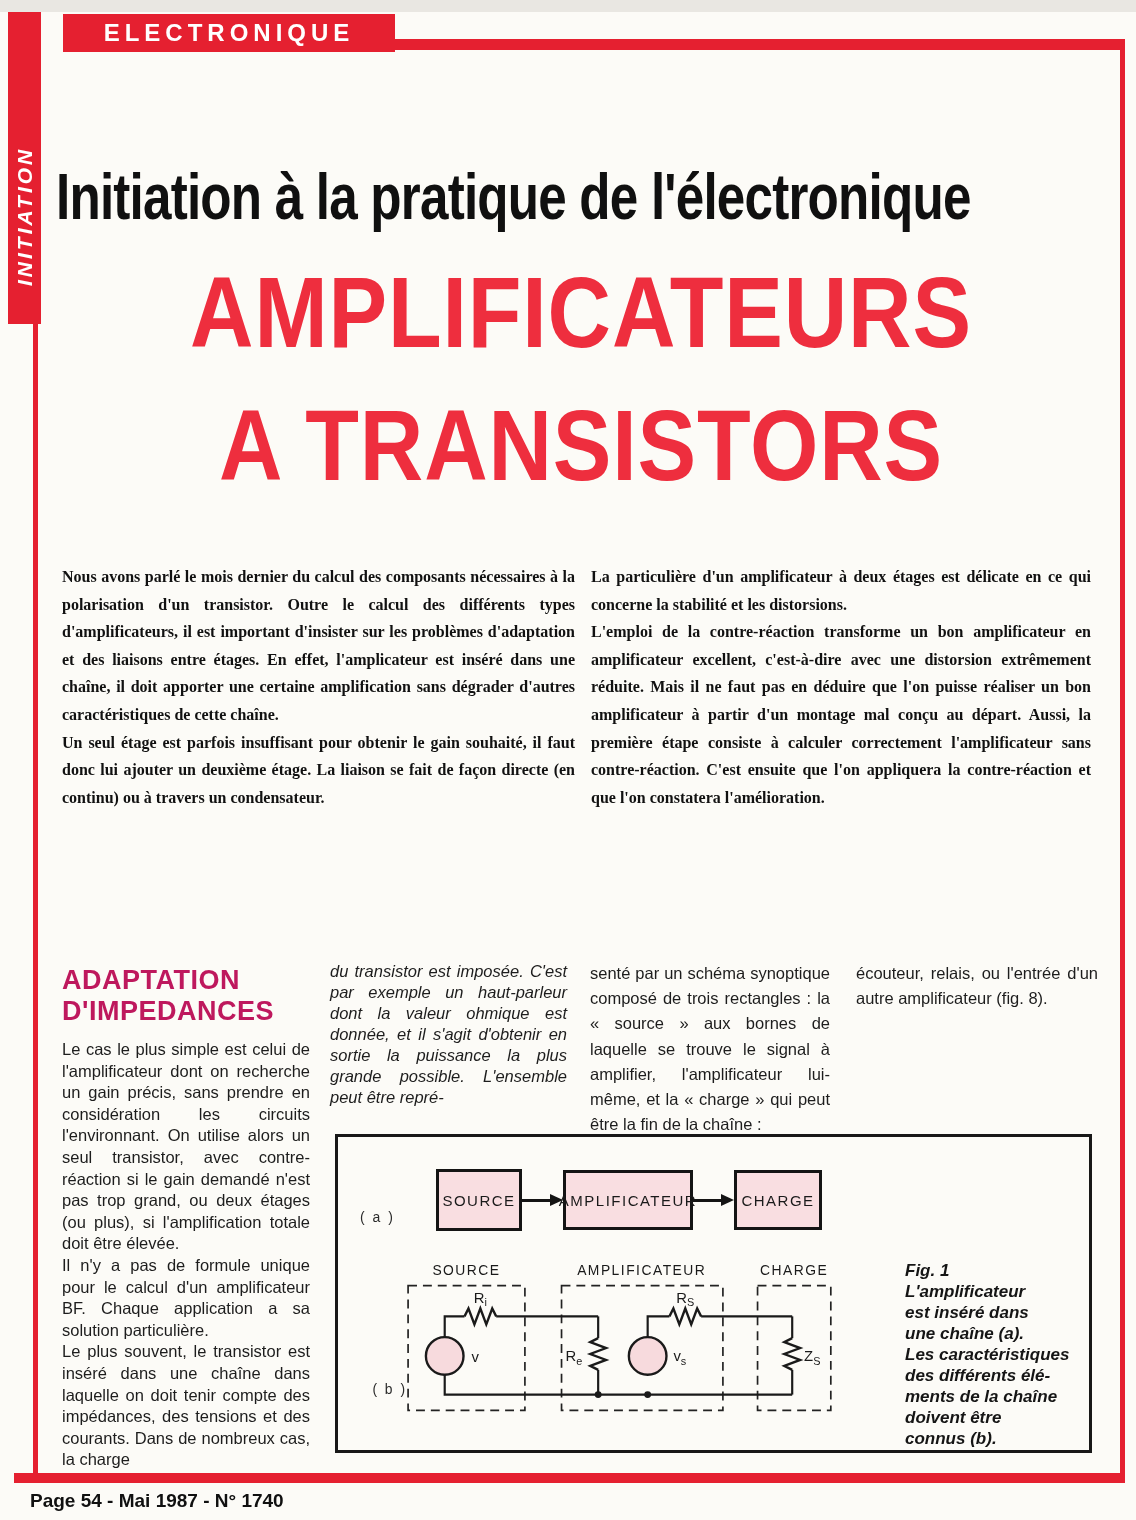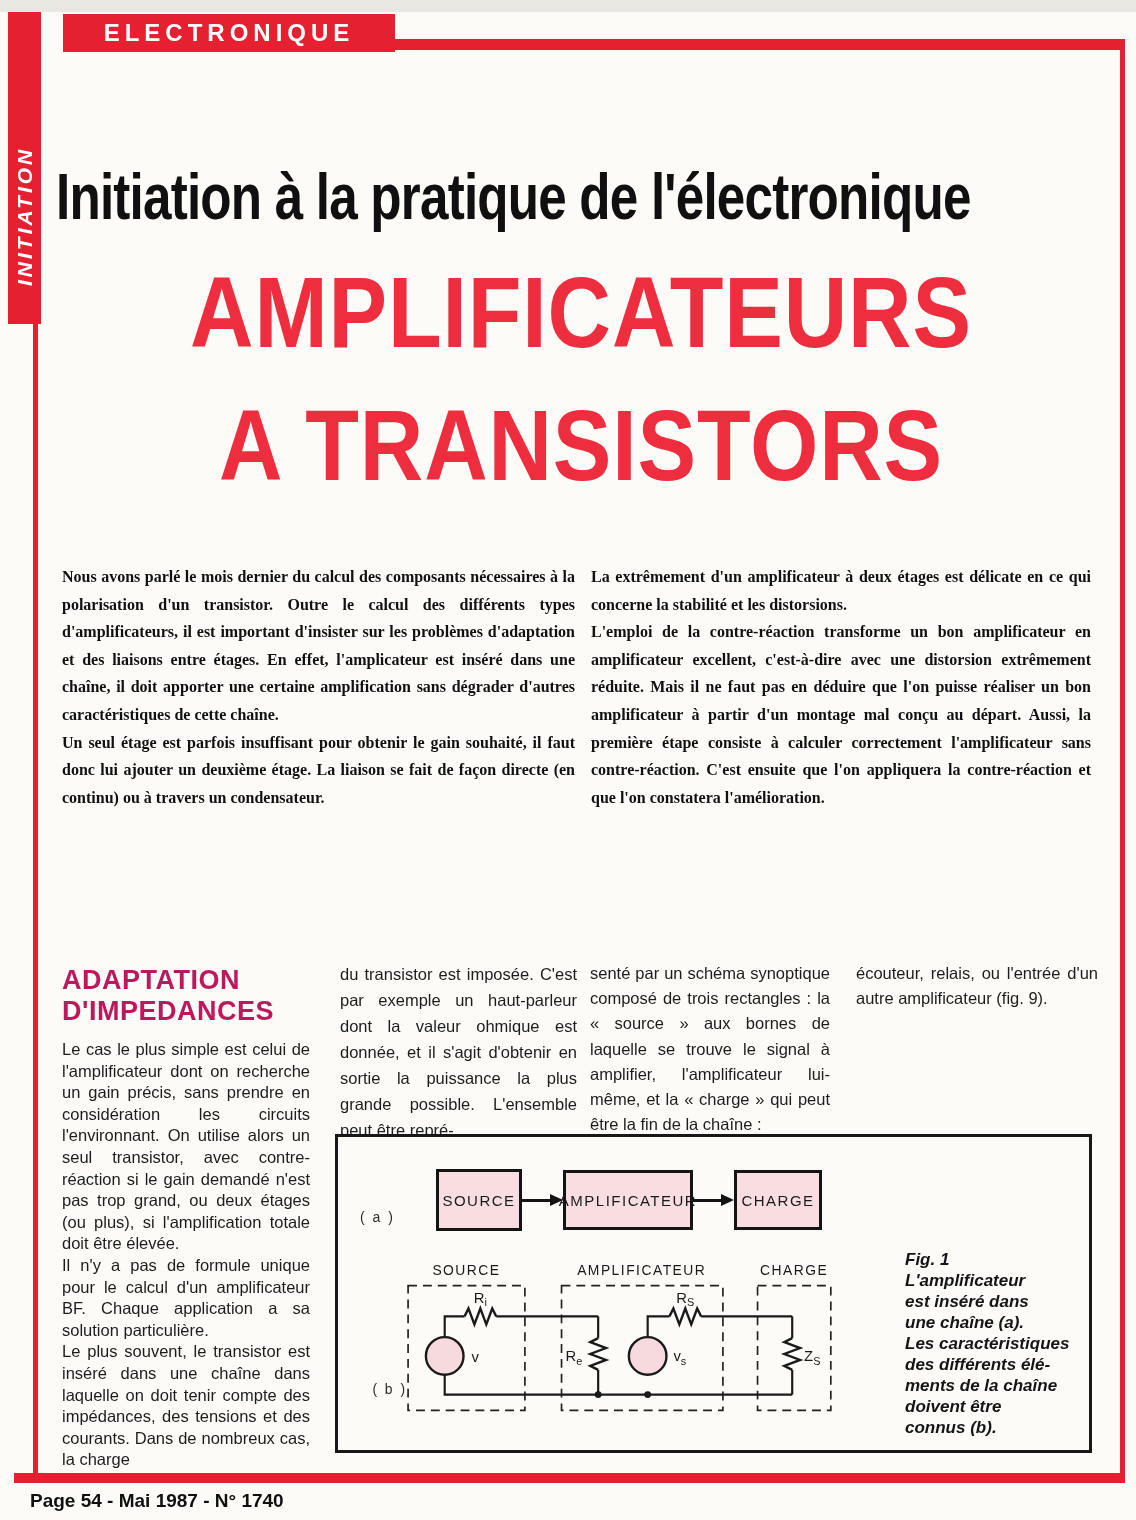--- a/index.html
+++ b/index.html
@@ -34,34 +34,34 @@
     font-weight:bold;font-size:16px;line-height:27.6px;text-align:justify;color:#111;}
   .intro-col p{margin:0;}
   #intro-a{left:62px;width:513px;}
   #intro-b{left:591px;width:500px;}
   
   .sec-heading{position:absolute;left:62px;top:953px;color:#be185d;
     font-size:27px;line-height:31px;font-weight:bold;letter-spacing:0.5px;}
   .body-col{position:absolute;font-size:16.5px;text-align:justify;color:#1d1d1d;}
   .body-col p{margin:0;}
   #col1{left:62px;top:1027px;width:248px;line-height:21.6px;}
-  #col2{left:340px;top:949px;width:237px;line-height:26px;}
+  #col2{left:330px;top:949px;width:237px;line-height:21px;font-style:italic;}
   #col3{left:590px;top:949px;width:240px;line-height:25.2px;}
   #col4{left:856px;top:949px;width:242px;line-height:25.2px;}
   
   .figure{position:absolute;left:335px;top:1122px;width:757px;height:319px;
     border:3px solid #181818;box-sizing:border-box;background:#fcfbf7;}
   .part-label{position:absolute;font-size:14px;letter-spacing:2px;color:#2b2b2b;}
   .blk{position:absolute;background:#f9dee1;border:3px solid #141414;box-sizing:border-box;
     display:flex;align-items:center;justify-content:center;
     font-size:15px;letter-spacing:1.5px;color:#1a1a1a;}
   .arrow-line{position:absolute;height:2.5px;background:#141414;}
   .arrow-head{position:absolute;width:0;height:0;border-top:6px solid transparent;
     border-bottom:6px solid transparent;border-left:13px solid #141414;}
-  .fig-caption{position:absolute;left:567px;top:112px;width:182px;
+  .fig-caption{position:absolute;left:567px;top:123px;width:182px;
     font-style:italic;font-weight:bold;font-size:17px;line-height:21px;color:#151515;}
   .fig-caption .cap-body{white-space:pre-line;font-weight:600;}
   
   .footer{position:absolute;left:30px;top:1478px;font-size:19px;font-weight:bold;color:#101010;}
 </style>
 </head>
 <body>
 
 <div class="page">
 
@@ -80,41 +80,41 @@
   <div class="red-title">
     <div>AMPLIFICATEURS</div>
     <div>A TRANSISTORS</div>
   </div>
 
   <div class="intro-col" id="intro-a">
     <p>Nous avons parlé le mois dernier du calcul des composants nécessaires à la polarisation d'un transistor. Outre le calcul des différents types d'amplificateurs, il est important d'insister sur les problèmes d'adaptation et des liaisons entre étages. En effet, l'amplicateur est inséré dans une chaîne, il doit apporter une certaine amplification sans dégrader d'autres caractéristiques de cette chaîne.</p>
     <p>Un seul étage est parfois insuffisant pour obtenir le gain souhaité, il faut donc lui ajouter un deuxième étage. La liaison se fait de façon directe (en continu) ou à travers un condensateur.</p>
   </div>
   <div class="intro-col" id="intro-b">
-    <p>La extrêmement d'un amplificateur à deux étages est délicate en ce qui concerne la stabilité et les distorsions.</p>
+    <p>La particulière d'un amplificateur à deux étages est délicate en ce qui concerne la stabilité et les distorsions.</p>
     <p>L'emploi de la contre-réaction transforme un bon amplificateur en amplificateur excellent, c'est-à-dire avec une distorsion extrêmement réduite. Mais il ne faut pas en déduire que l'on puisse réaliser un bon amplificateur à partir d'un montage mal conçu au départ. Aussi, la première étape consiste à calculer correctement l'amplificateur sans contre-réaction. C'est ensuite que l'on appliquera la contre-réaction et que l'on constatera l'amélioration.</p>
   </div>
 
   <div class="sec-heading">
     <div>ADAPTATION</div>
     <div>D'IMPEDANCES</div>
   </div>
   <div class="body-col" id="col1">
     <p>Le cas le plus simple est celui de l'amplificateur dont on recherche un gain précis, sans prendre en considération les circuits l'environnant. On utilise alors un seul transistor, avec contre-réaction si le gain demandé n'est pas trop grand, ou deux étages (ou plus), si l'amplification totale doit être élevée.</p>
     <p>Il n'y a pas de formule unique pour le calcul d'un amplificateur BF. Chaque application a sa solution particulière.</p>
     <p>Le plus souvent, le transistor est inséré dans une chaîne dans laquelle on doit tenir compte des impédances, des tensions et des courants. Dans de nombreux cas, la charge</p>
   </div>
   <div class="body-col" id="col2">
     <p>du transistor est imposée. C'est par exemple un haut-parleur dont la valeur ohmique est donnée, et il s'agit d'obtenir en sortie la puissance la plus grande possible. L'ensemble peut être repré-</p>
   </div>
   <div class="body-col" id="col3">
     <p>senté par un schéma synoptique composé de trois rectangles : la « source » aux bornes de laquelle se trouve le signal à amplifier, l'amplificateur lui-même, et la « charge » qui peut être la fin de la chaîne :</p>
   </div>
   <div class="body-col" id="col4">
-    <p>écouteur, relais, ou l'entrée d'un autre amplificateur (fig. 9).</p>
+    <p>écouteur, relais, ou l'entrée d'un autre amplificateur (fig. 8).</p>
   </div>
 
   <div class="figure">
 
     <div class="part-label" style="left:22px;top:72px;">( a )</div>
     <div class="blk" style="left:98px;top:32px;width:86px;height:62px;">
       <span>SOURCE</span>
     </div>
     <div class="arrow-line" style="left:184px;top:62px;width:32px;"></div>
     <div class="arrow-head" style="left:212px;top:57px;"></div>

